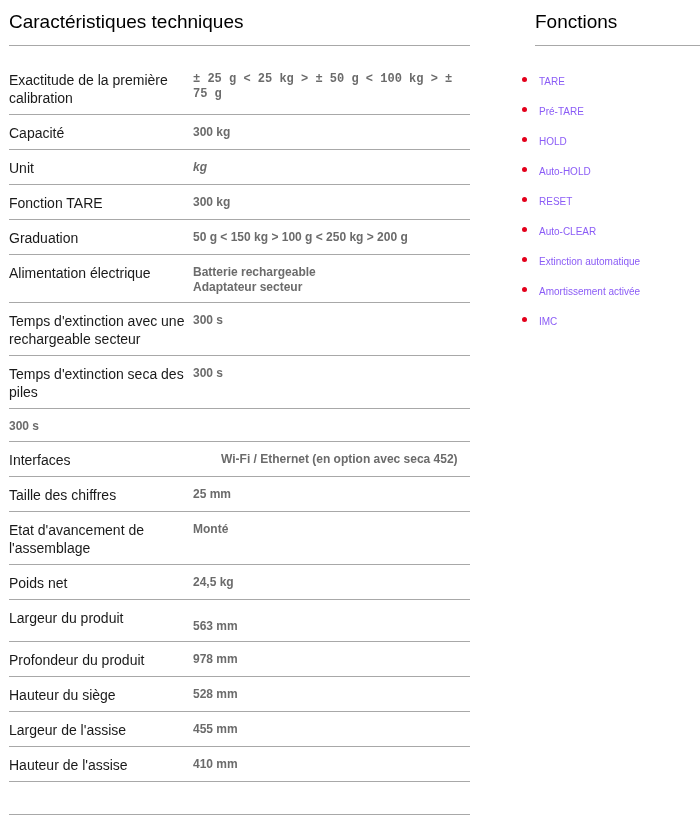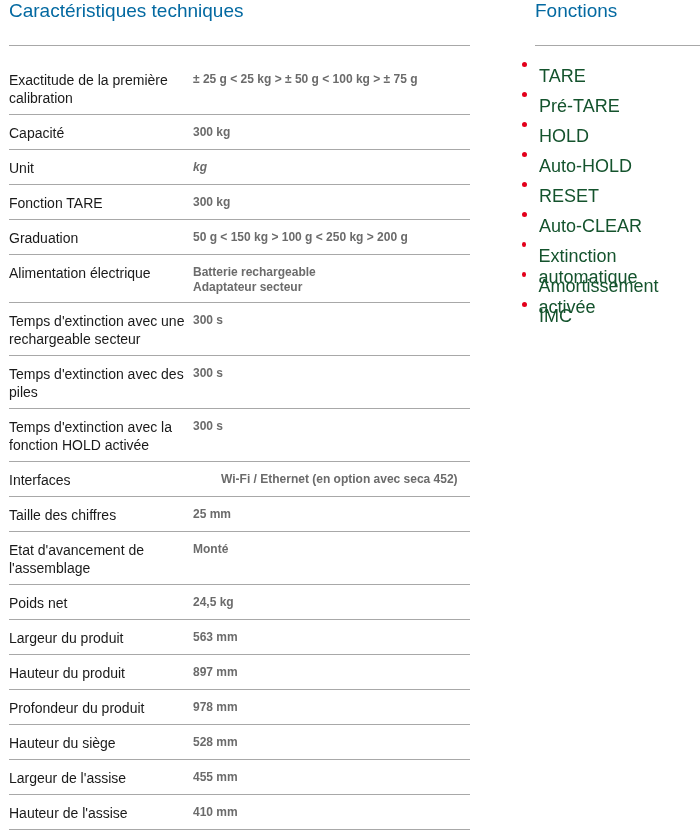--- a/index.html
+++ b/index.html
@@ -1,37 +1,37 @@
 <!DOCTYPE html>
 <html><head>
 <meta charset="utf-8">
 <style>
   html, body { margin: 0; padding: 0; background: #ffffff; }
   body { width: 700px; height: 834px; position: relative; overflow: hidden; font-family: "Liberation Sans", sans-serif; }
   .left { position: absolute; left: 9px; top: 0; width: 461px; }
   .right { position: absolute; left: 519px; top: 0; width: 181px; }
-  .section-title { font-size: 19px; color: #0369a1; font-weight: normal; margin: 0; padding-top: 0; height: 34px; line-height: 22px; border-bottom: 1px solid #a8a8a8; box-sizing: border-box; height: 46px; }
+  .section-title { font-size: 19px; color: #000000; font-weight: normal; margin: 0; padding-top: 11px; height: 34px; line-height: 22px; border-bottom: 1px solid #a8a8a8; box-sizing: border-box; height: 46px; }
   .spec-table { margin-top: 16px; }
   .spec-row { display: flex; border-bottom: 1px solid #a8a8a8; padding: 9px 0 7px 0; min-height: 16px; }
   .spec-label { width: 184px; font-size: 14px; color: #1a1a1a; line-height: 18px; flex-shrink: 0; }
   .spec-value { font-size: 12px; font-weight: bold; color: #6b6b6b; line-height: 15px; padding-top: 1px; }
   .func-list { list-style: none; margin: 0; padding: 0; margin-top: 20px; }
-  .func-item { display: flex; align-items: flex-start; height: 30px; font-size: 18px; color: #14532d; }
+  .func-item { display: flex; align-items: center; height: 30px; font-size: 10px; color: #8b5cf6; }
   .bullet { width: 5px; height: 5px; border-radius: 50%; background: #e3001b; margin-left: 3px; margin-right: 12px; margin-top: -4px; }
   .right .section-title { width: 181px; margin-left: 16px; }
 </style>
 </head>
 <body>
 
 <div class="left">
   <h2 class="section-title">Caractéristiques techniques</h2>
   <div class="spec-table" id="spec-table">
       <div class="spec-row">
         <div class="spec-label">Exactitude de la première calibration</div>
-        <div class="spec-value" style="white-space: pre-line;">± 25 g &lt; 25 kg &gt; ± 50 g &lt; 100 kg &gt; ± 75 g</div>
+        <div class="spec-value" style="white-space: pre-line; font-family: Liberation Mono, monospace;">± 25 g &lt; 25 kg &gt; ± 50 g &lt; 100 kg &gt; ± 75 g</div>
       </div>
       <div class="spec-row">
         <div class="spec-label">Capacité</div>
         <div class="spec-value" style="white-space: pre-line;">300 kg</div>
       </div>
       <div class="spec-row">
         <div class="spec-label">Unit</div>
         <div class="spec-value" style="white-space: pre-line; font-style: italic;">kg</div>
       </div>
       <div class="spec-row">
@@ -45,50 +45,45 @@
       <div class="spec-row">
         <div class="spec-label">Alimentation électrique</div>
         <div class="spec-value" style="white-space: pre-line;">Batterie rechargeable
 Adaptateur secteur</div>
       </div>
       <div class="spec-row">
         <div class="spec-label">Temps d'extinction avec une rechargeable secteur</div>
         <div class="spec-value" style="white-space: pre-line;">300 s</div>
       </div>
       <div class="spec-row">
-        <div class="spec-label">Temps d'extinction avec des piles</div>
+        <div class="spec-label">Temps d'extinction seca des piles</div>
         <div class="spec-value" style="white-space: pre-line;">300 s</div>
       </div>
       <div class="spec-row">
-        <div class="spec-label">Temps d'extinction avec la fonction HOLD activée</div>
         <div class="spec-value" style="white-space: pre-line;">300 s</div>
       </div>
       <div class="spec-row">
         <div class="spec-label">Interfaces</div>
         <div class="spec-value" style="white-space: pre-line; margin-left: 28px;">Wi-Fi / Ethernet (en option avec seca 452)</div>
       </div>
       <div class="spec-row">
         <div class="spec-label">Taille des chiffres</div>
         <div class="spec-value" style="white-space: pre-line;">25 mm</div>
       </div>
       <div class="spec-row">
         <div class="spec-label">Etat d'avancement de l'assemblage</div>
         <div class="spec-value" style="white-space: pre-line;">Monté</div>
       </div>
       <div class="spec-row">
         <div class="spec-label">Poids net</div>
         <div class="spec-value" style="white-space: pre-line; text-align: center;">24,5 kg</div>
       </div>
       <div class="spec-row">
         <div class="spec-label">Largeur du produit</div>
-        <div class="spec-value" style="white-space: pre-line;">563 mm</div>
-      </div>
-      <div class="spec-row">
-        <div class="spec-label">Hauteur du produit</div>
-        <div class="spec-value" style="white-space: pre-line;">897 mm</div>
+        <div class="spec-value" style="white-space: pre-line; margin-top: 9px;">563 mm</div>
       </div>
       <div class="spec-row">
         <div class="spec-label">Profondeur du produit</div>
         <div class="spec-value" style="white-space: pre-line;">978 mm</div>
       </div>
       <div class="spec-row">
         <div class="spec-label">Hauteur du siège</div>
         <div class="spec-value" style="white-space: pre-line;">528 mm</div>
       </div>
       <div class="spec-row">

